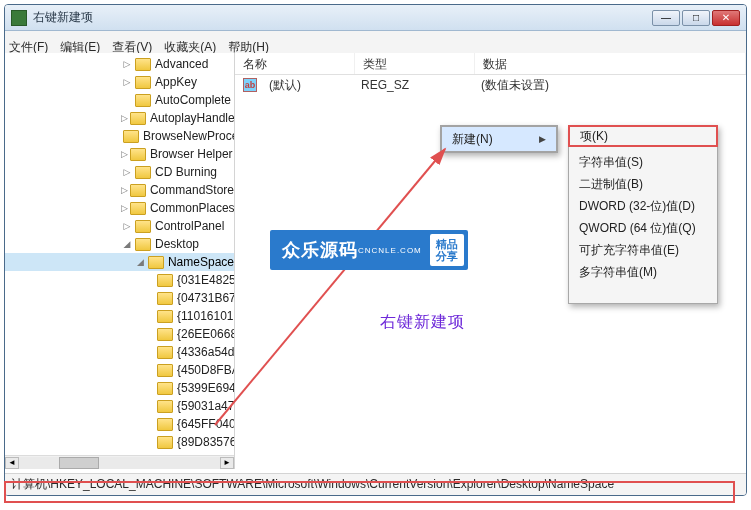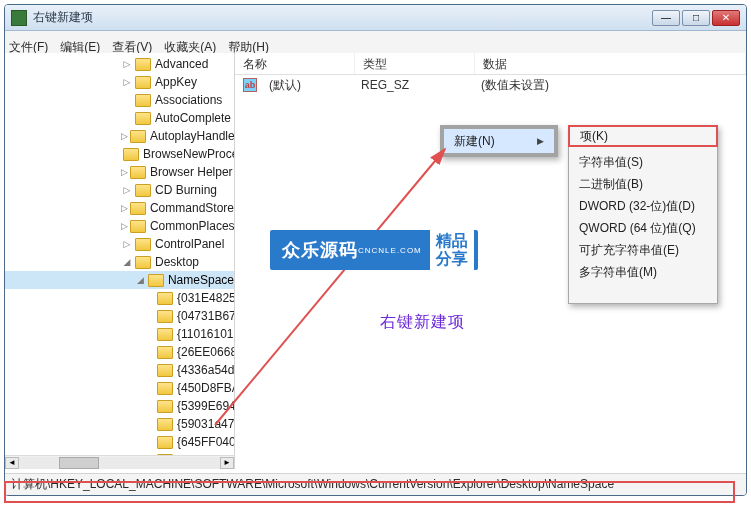--- a/index.html
+++ b/index.html
@@ -33,35 +33,35 @@
   .list-header { height: 22px; display: flex; border-bottom: 1px solid #e0e0e0; background: #fff; }
   .list-header .col { padding: 3px 8px; color: #333; border-right: 1px solid #f0f0f0; }
   .col.name { width: 120px; } .col.type { width: 120px; } .col.dat { flex: 1; }
   .list-row { display: flex; height: 20px; align-items: center; }
   .list-row .cell { padding: 0 8px; color: #333; }
   .val-icon { width: 14px; height: 14px; border: 1px solid #b06060; background: #7dd3fc; margin: 0 4px 0 8px; display: inline-flex; align-items: center; justify-content: center; color: #c04040; font-size: 9px; font-weight: bold; }
   .status { position: absolute; bottom: 0; left: 0; right: 0; height: 22px; background: #f4f4f4; border-top: 1px solid #d4d4d4; display: flex; align-items: center; padding: 0 6px; color: #2a2a2a; }
   .status-outline { position: absolute; left: 4px; right: 16px; bottom: 7px; height: 22px; border: 2px solid #e05050; pointer-events: none; }
 
   .ctx-menu { position: absolute; background: #f5f5f5; border: 1px solid #a8a8a8; box-shadow: 2px 3px 6px rgba(0,0,0,.3); }
-  .ctx1 { left: 440px; top: 125px; width: 118px; border: 4px solid #a3a3a3; }
+  .ctx1 { left: 440px; top: 125px; width: 118px; border: 2px solid #a3a3a3; }
   .ctx-item { height: 24px; display: flex; align-items: center; padding: 0 10px; justify-content: space-between; color: #222; }
   .ctx-item.hover { background: #d6e8ff; }
   .ctx-arrow { font-size: 9px; color: #444; }
   .ctx2 { left: 568px; top: 125px; width: 150px; padding-bottom: 20px; }
   .ctx2 .first { border: 2px solid #e05050; margin: -1px -1px 4px -1px; }
   .ctx2 .ctx-item { height: 22px; }
 
   .annot { position: absolute; color: #6d28d9; font-size: 16px; left: 380px; top: 312px; letter-spacing: 1px; }
   svg.arrow { position: absolute; left: 205px; top: 145px; pointer-events: none; }
   .watermark { position: absolute; left: 270px; top: 230px; height: 40px; display: flex; align-items: center; background: #2a7acc; color: #fff; border-radius: 2px; padding: 3px 4px; }
   .wm-main { display: flex; flex-direction: row; align-items: center; padding: 0 8px; }
   .wm-main .big { font-size: 18px; font-weight: bold; letter-spacing: 1px; }
   .wm-main .small { font-size: 8px; letter-spacing: 1px; }
-  .wm-side { background: #fff; color: #2a7acc; font-size: 16px; font-weight: bold; padding: 4px 6px; border-radius: 2px; line-height: 1.1; text-align: center; }
+  .wm-side { background: #fff; color: #2a7acc; font-size: 11px; font-weight: bold; padding: 4px 6px; border-radius: 2px; line-height: 1.1; text-align: center; }
 </style>
 </head>
 <body>
 
 <div class="window">
   <div class="titlebar">
     <div class="icon"></div>
     <div class="title">右键新建项</div>
     <div class="win-btns">
       <div class="win-btn">—</div>
@@ -82,25 +82,20 @@
       <div class="tree" id="tree">
           <div class="tree-row ind1">
             <span class="twisty">▷</span>
             <span class="folder"></span>
             <span class="tree-label">Advanced</span>
           </div>
           <div class="tree-row ind1">
             <span class="twisty">▷</span>
             <span class="folder"></span>
             <span class="tree-label">AppKey</span>
-          </div>
-          <div class="tree-row ind1">
-            <span class="twisty"></span>
-            <span class="folder"></span>
-            <span class="tree-label">Associations</span>
           </div>
           <div class="tree-row ind1">
             <span class="twisty"></span>
             <span class="folder"></span>
             <span class="tree-label">AutoComplete</span>
           </div>
           <div class="tree-row ind1">
             <span class="twisty">▷</span>
             <span class="folder"></span>
             <span class="tree-label">AutoplayHandlers</span>

